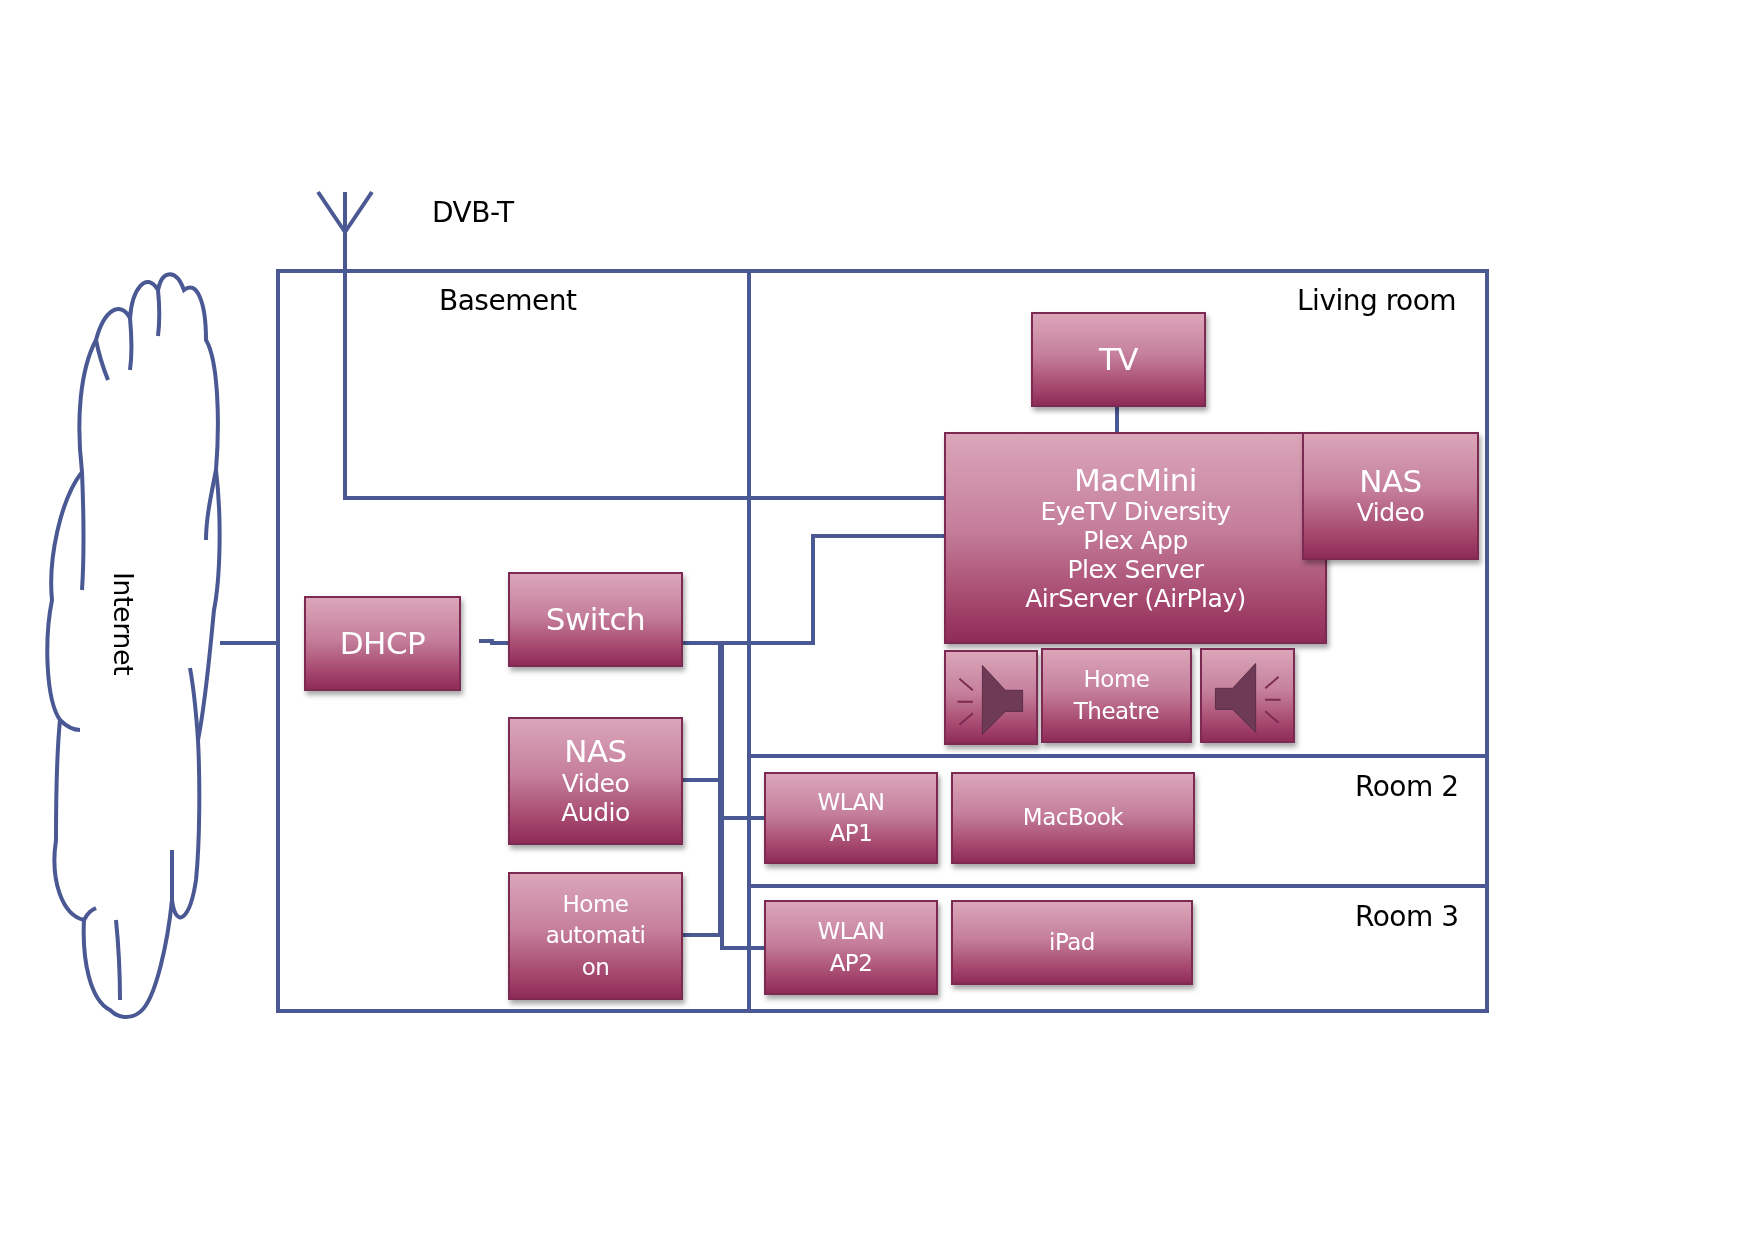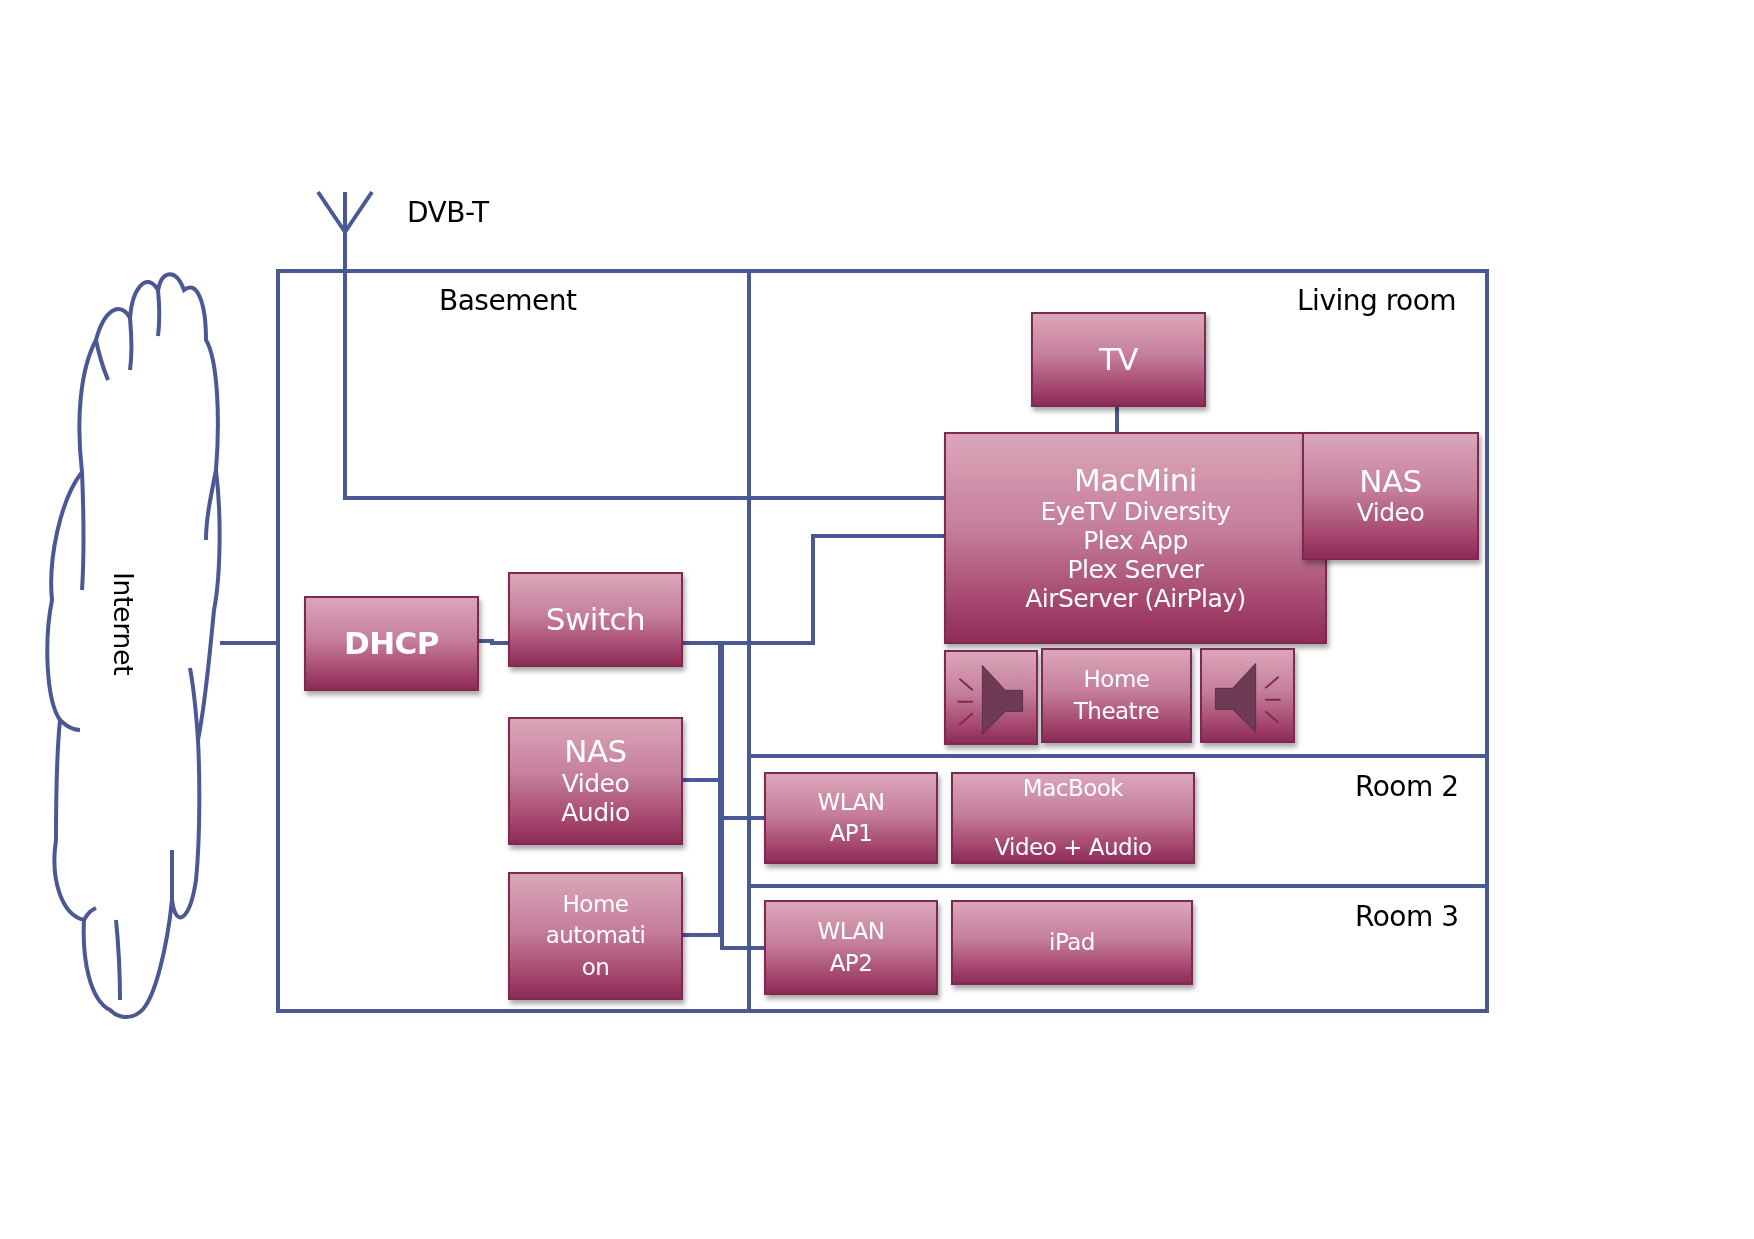--- a/index.html
+++ b/index.html
@@ -75,28 +75,28 @@
     <path d="M 682 643 L 720 643 L 720 935 L 682 935"></path>
     <path d="M 682 780 L 720 780"></path>
 
     <path d="M 720 643 L 722 643 M 722 643 L 722 948 L 764 948"></path>
     <path d="M 722 818 L 764 818"></path>
 
     <path d="M 1117 407 L 1117 432"></path>
   </g>
 </svg>
 
-<div class="lbl" style="left:407px;top:196px;">DVB-T</div>
+<div class="lbl" style="left:432px;top:196px;">DVB-T</div>
 <div class="lbl" style="left:439px;top:284px;">Basement</div>
 <div class="lbl" style="left:1297px;top:284px;">Living room</div>
 <div class="lbl" style="left:1355px;top:770px;">Room 2</div>
 <div class="lbl" style="left:1355px;top:900px;">Room 3</div>
 <div class="lbl" style="left:72px;top:608px;transform:rotate(90deg);transform-origin:center;font-size:27px;">Internet</div>
 
-<div class="node" style="left:304px;top:596px;width:175px;height:95px;font-weight:bold;">
+<div class="node" style="left:304px;top:596px;width:157px;height:95px;">
   <span class="t">DHCP</span>
 </div>
 <div class="node" style="left:508px;top:572px;width:175px;height:95px;">
   <span class="t">Switch</span>
 </div>
 <div class="node" style="left:508px;top:717px;width:175px;height:128px;">
   <span class="t">NAS</span>
   <span class="s">Video</span>
   <span class="s">Audio</span>
 </div>
@@ -136,21 +136,20 @@
     <path d="M 80 28 L 66 40 M 82 52 L 66 52 M 80 76 L 66 64" stroke="#7d2a53" stroke-width="2" fill="none"></path>
   </svg>
 </div>
 
 <div class="node" style="left:764px;top:772px;width:174px;height:92px;">
   <span class="m">WLAN</span>
   <span class="m">AP1</span>
 </div>
 <div class="node" style="left:951px;top:772px;width:244px;height:92px;gap:28px;">
   <span class="m">MacBook</span>
-  <span class="m">Video + Audio</span>
 </div>
 
 <div class="node" style="left:764px;top:900px;width:174px;height:95px;">
   <span class="m">WLAN</span>
   <span class="m">AP2</span>
 </div>
 <div class="node" style="left:951px;top:900px;width:242px;height:85px;">
   <span class="m">iPad</span>
 </div>
 

